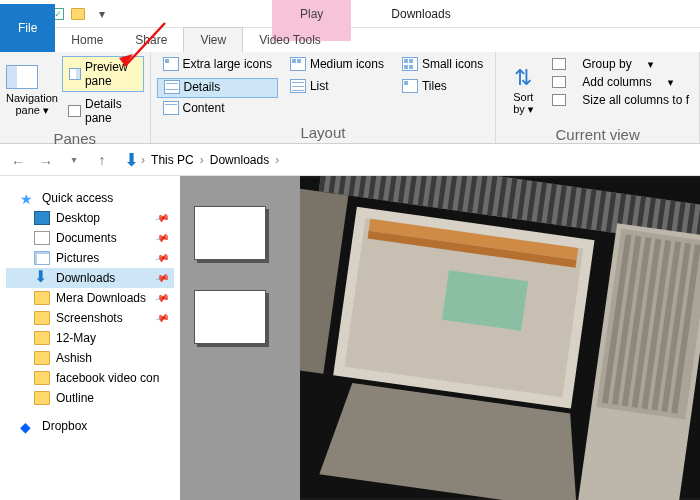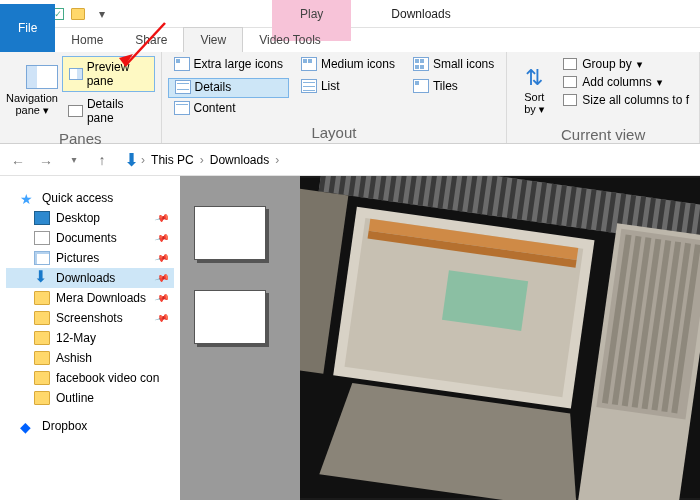--- a/index.html
+++ b/index.html
@@ -15,21 +15,21 @@
 .tabstrip { height: 24px; display: flex; align-items: flex-end; background: #fff; }
 .tab-file { background: #1979ca; color: #fff; padding: 17px 18px; font-size: 12px; }
 .tab { padding: 5px 16px; color: #444; cursor: pointer; }
 .tab.active { background: #f3f3f3; border: 1px solid #d0d0d0; border-bottom: none; }
 
 .ribbon { height: 92px; background: #f3f3f3; border-bottom: 1px solid #d0d0d0; display: flex; }
 .ribbon-group { border-right: 1px solid #dadada; padding: 4px 6px 2px 6px; display: flex; flex-direction: column; justify-content: space-between; }
 .group-label { text-align: center; font-size: 15px; color: #666; padding-top: 2px; }
 .group-body { display: flex; gap: 4px; }
 
-.navpane-btn { display: flex; flex-direction: column; align-items: flex-end; justify-content: center; width: 56px; height: 68px; cursor: pointer; }
+.navpane-btn { display: flex; flex-direction: column; align-items: flex-start; justify-content: center; width: 56px; height: 68px; cursor: pointer; }
 .navpane-btn .icon-box { width: 32px; height: 24px; border: 1px solid #7aa7d8; background: linear-gradient(to right, #cfe3f7 35%, #fff 35%); }
 .navpane-btn .lbl { font-size: 11px; text-align: center; line-height: 12px; margin-top: 3px; }
 
 .pane-toggles { display: flex; flex-direction: column; gap: 2px; justify-content: center; }
 .pane-btn { display: flex; align-items: center; gap: 4px; padding: 3px 6px; cursor: pointer; font-size: 11px; }
 .pane-btn.selected { background: #fef9c3; border: 1px solid #7bb5e8; }
 .pane-btn .pvicon { width: 16px; height: 12px; border: 1px solid #7aa7d8; background: linear-gradient(to right, #fff 60%, #cfe3f7 60%); }
 .pane-btn .dticon { width: 16px; height: 12px; border: 1px solid #888; background: #fff; }
 
 .layout-grid { display: grid; grid-template-columns: auto auto auto; grid-auto-rows: 20px; gap: 2px 6px; }
@@ -37,21 +37,21 @@
 .layout-item.selected { background: #cde6f7; border: 1px solid #7bb5e8; }
 .layout-item .licon { width: 16px; height: 14px; border: 1px solid #7aa7d8; background: #fff; display: flex; flex-wrap: wrap; padding: 1px; gap: 1px; }
 .licon .sq { width: 4px; height: 4px; background: #88b4df; }
 .licon .ln { width: 100%; height: 1px; background: #88b4df; margin: 1px 0; }
 
 .sort-btn { display: flex; flex-direction: column; align-items: center; width: 42px; height: 68px; justify-content: center; cursor: pointer; }
 .sort-btn .sorticon { font-size: 22px; color: #2b7cd3; }
 .sort-btn .lbl { font-size: 11px; line-height: 12px; text-align: center; }
 
 .cv-list { display: flex; flex-direction: column; gap: 2px; }
-.cv-item { display: flex; align-items: center; gap: 5px; padding: 1px 4px; font-size: 11px; cursor: pointer; white-space: nowrap; }
+.cv-item { display: flex; align-items: center; gap: 16px; padding: 1px 4px; font-size: 11px; cursor: pointer; white-space: nowrap; }
 .cv-item .cvicon { width: 14px; height: 12px; border: 1px solid #888; background: #fff; }
 
 .addrbar { height: 32px; border-bottom: 1px solid #e1e1e1; display: flex; align-items: center; gap: 4px; padding: 0 6px; }
 .navarrow { width: 24px; height: 24px; display: flex; align-items: center; justify-content: center; color: #777; cursor: pointer; font-size: 14px; }
 .navarrow.up { color: #666; }
 .addrpath { display: flex; align-items: center; gap: 2px; margin-left: 6px; }
 .addrseg { padding: 2px 4px; cursor: pointer; }
 .addrsep { color: #888; }
 .addricon { color: #1979ca; font-size: 18px; }
 

